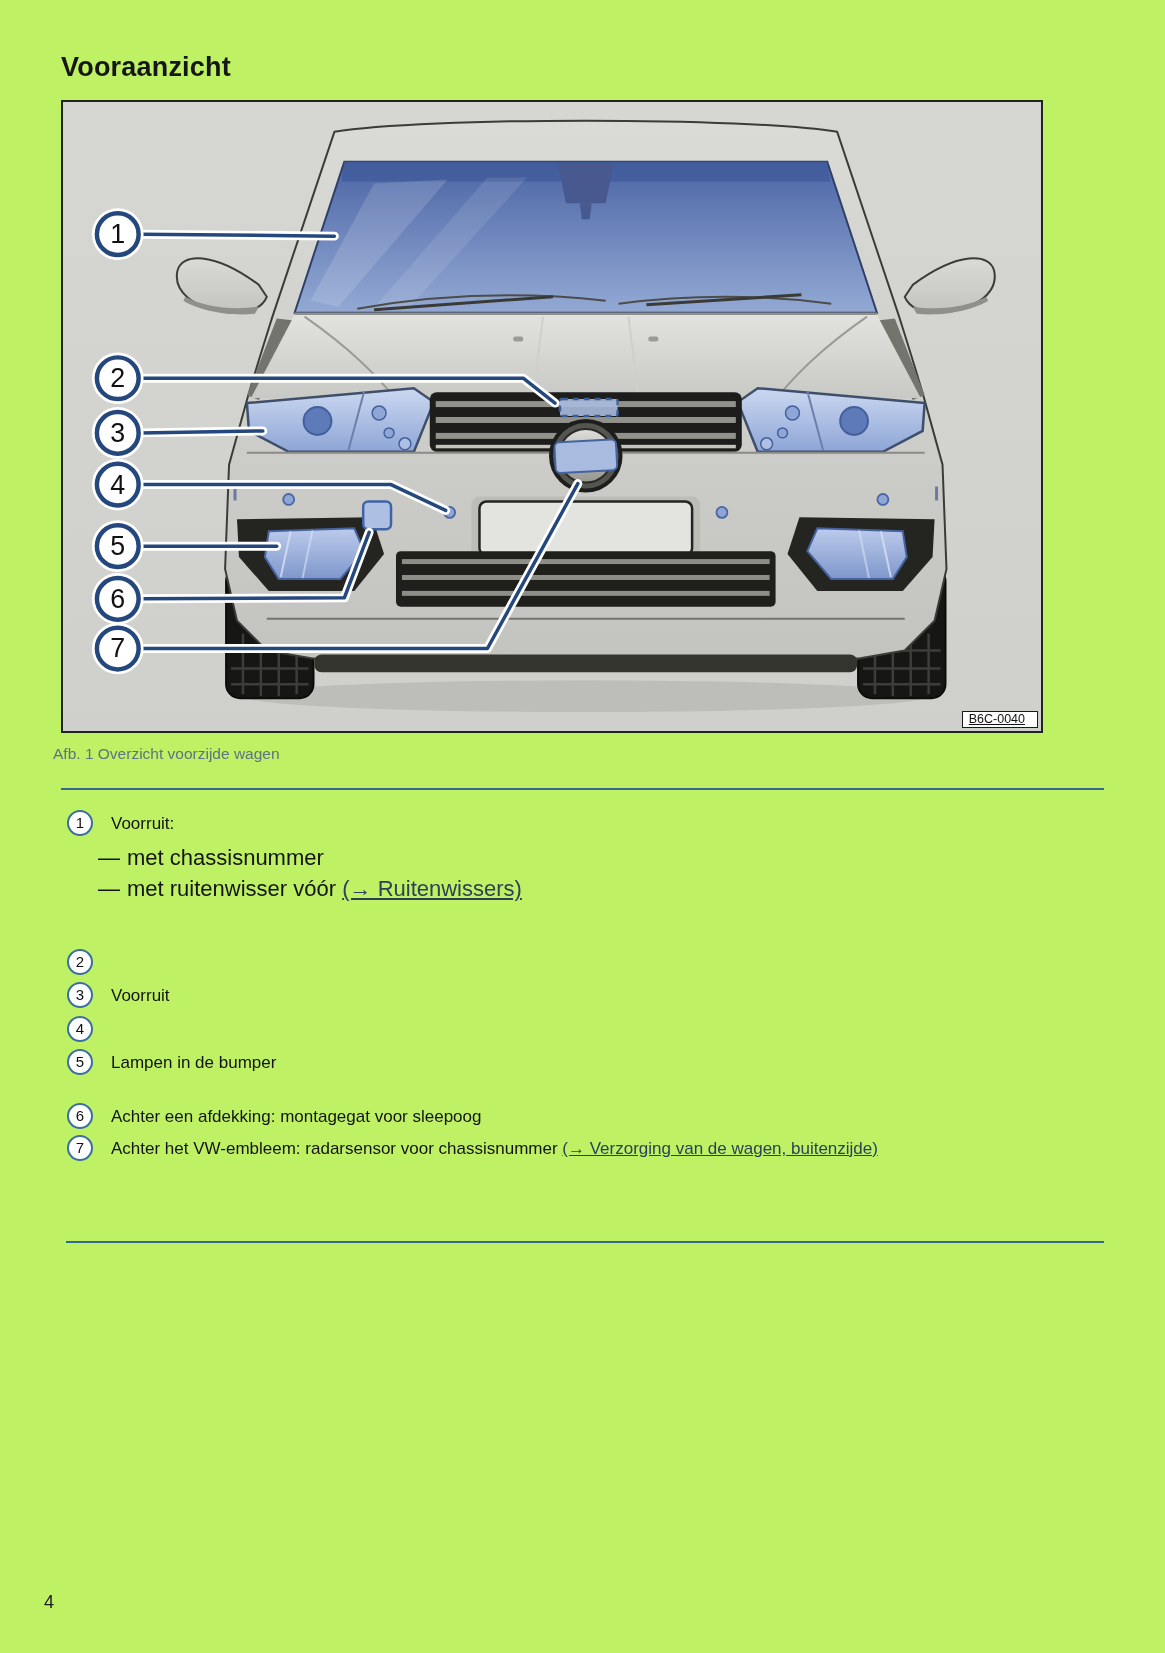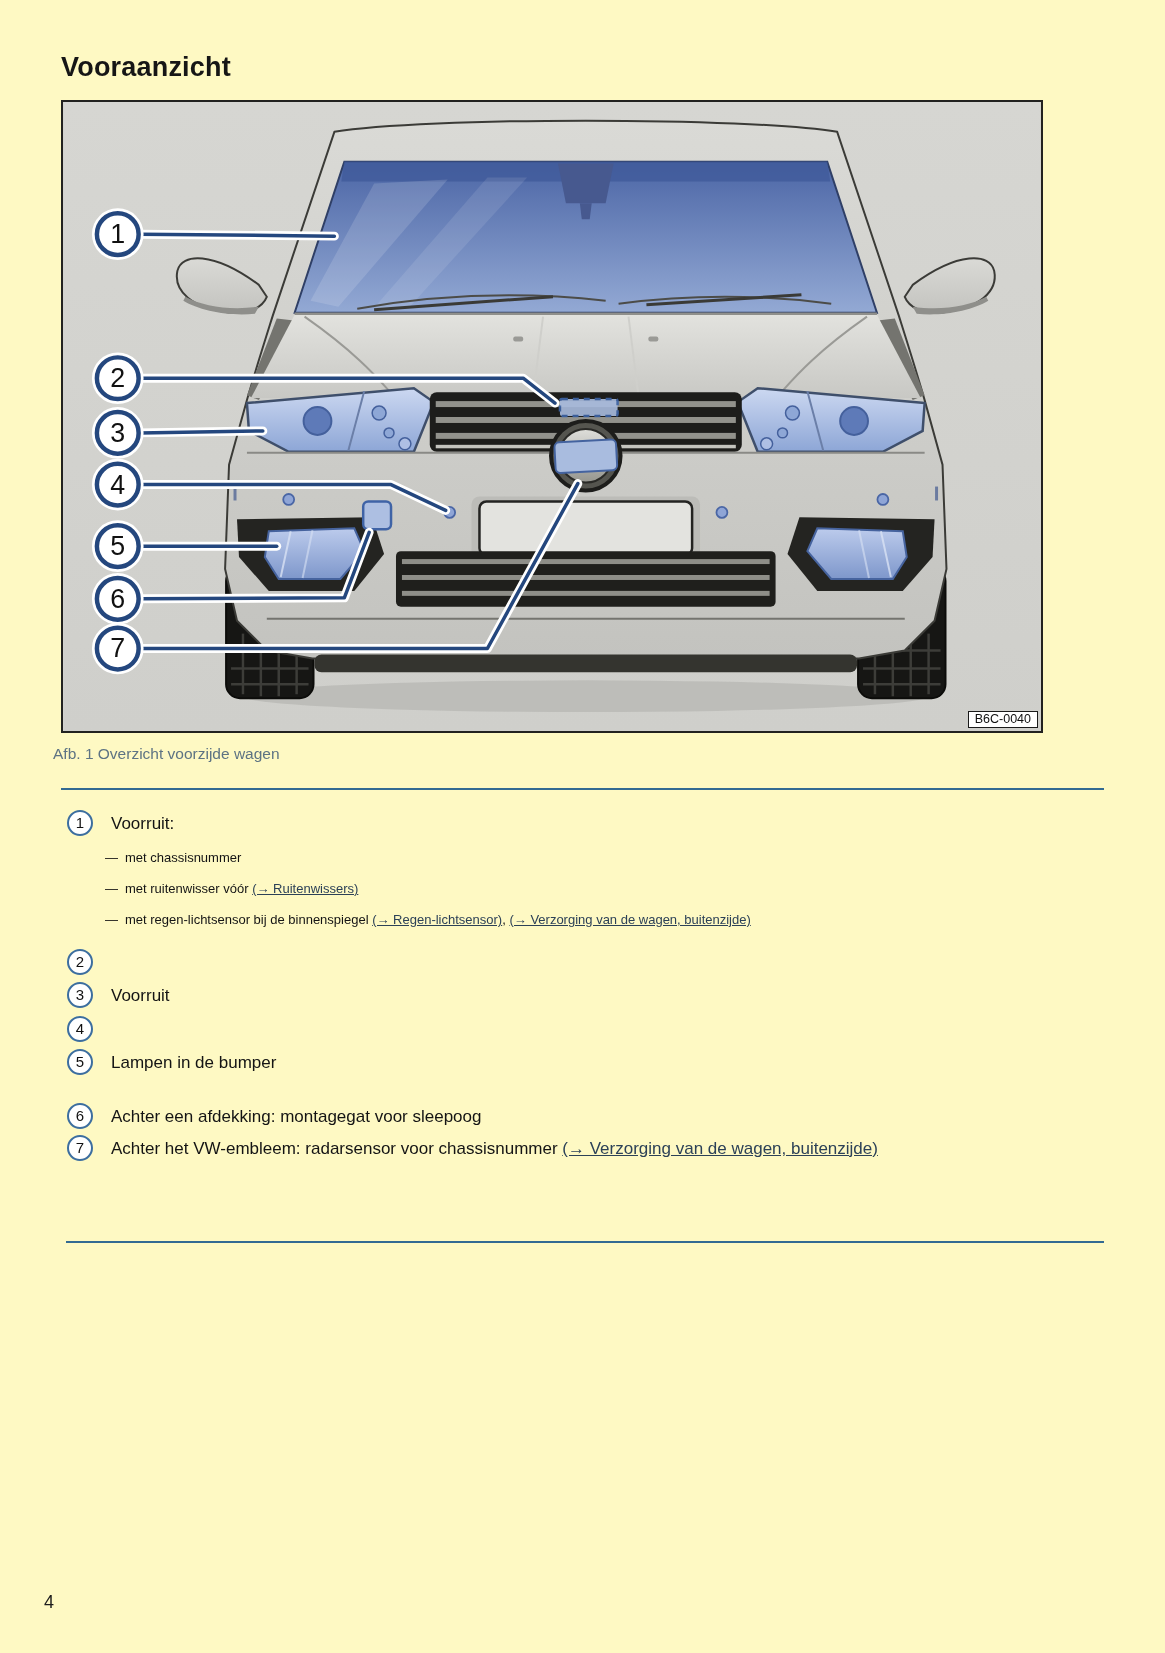--- a/index.html
+++ b/index.html
@@ -1,37 +1,37 @@
 <!DOCTYPE html>
 <html><head>
 <meta charset="utf-8">
 <style>
   html,body{margin:0;padding:0;background:#ffffff;}
-  .page{position:relative;width:1165px;height:1653px;background:#fef9c3;
+  .page{position:relative;width:1165px;height:1653px;background:#bef264;
         font-family:"Liberation Sans",sans-serif;color:#141414;overflow:hidden;}
   .title{position:absolute;left:61px;top:52px;font-size:27px;font-weight:600;
          letter-spacing:.2px;color:#161616;}
   .figure{position:absolute;left:61px;top:100px;width:982px;height:633px;
           border:2px solid #222220;box-sizing:border-box;background:#d3d3cf;}
   .figure svg{display:block;width:100%;height:100%;}
   .imgcode{position:absolute;right:3px;bottom:3px;background:#ffffff;
-           border:1px solid #1a1a1a;font-size:12.5px;padding:0px 6px 1px 6px;
-           color:#111;font-family:"Liberation Sans",sans-serif;}
+           border:1px solid #1a1a1a;font-size:12.5px;padding:0px 12px 1px 6px;
+           color:#111;font-family:"Liberation Sans",sans-serif;text-decoration:underline;}
   .caption{position:absolute;left:53px;top:745px;font-size:15.5px;color:#5d7383;}
   .rule{position:absolute;height:2px;background:#336a92;}
   .rule1{left:61px;top:788px;width:1043px;}
   .rule2{left:66px;top:1241px;width:1038px;}
   .lrow{position:absolute;left:61px;width:1060px;font-size:17px;line-height:24px;
         display:flex;align-items:flex-start;}
   .lnum{flex:0 0 auto;width:26px;height:26px;border-radius:50%;
         border:2px solid #3c6e9f;box-sizing:border-box;display:inline-flex;
         align-items:center;justify-content:center;font-size:15px;color:#111;
         margin-right:18px;margin-left:6px;margin-top:-2px;background:#fff;}
   .ltext{padding-top:0px;}
-  .srow{position:absolute;left:105px;width:1000px;font-size:13px;line-height:24px;}
+  .srow{position:absolute;left:98px;width:1000px;font-size:22px;line-height:24px;}
   .dash{display:inline-block;margin-right:7px;}
   a.xref{color:#2c4157;text-decoration:underline;cursor:pointer;}
   .pagenum{position:absolute;left:44px;top:1592px;font-size:18px;color:#1d1d1d;}
 </style>
 </head>
 <body>
 
 <div class="page">
 
   <div class="title">Vooraanzicht</div>
@@ -286,23 +286,20 @@
   <div class="lrow" style="top:812px">
     <span class="lnum">1</span>
     <span class="ltext">Voorruit:</span>
   </div>
   <div class="srow" style="top:846px">
     <span class="dash">—</span><span>met chassisnummer</span>
   </div>
   <div class="srow" style="top:877px">
     <span class="dash">—</span><span>met ruitenwisser vóór </span><a class="xref">(→ Ruitenwissers)</a>
   </div>
-  <div class="srow" style="top:908px">
-    <span class="dash">—</span><span>met regen-lichtsensor bij de binnenspiegel </span><a class="xref">(→ Regen-lichtsensor)</a><span>, </span><a class="xref">(→ Verzorging van de wagen, buitenzijde)</a>
-  </div>
 
   <div class="lrow" style="top:951px">
     <span class="lnum">2</span>
   </div>
   <div class="lrow" style="top:984px">
     <span class="lnum">3</span>
     <span class="ltext">Voorruit</span>
   </div>
   <div class="lrow" style="top:1018px">
     <span class="lnum">4</span>

